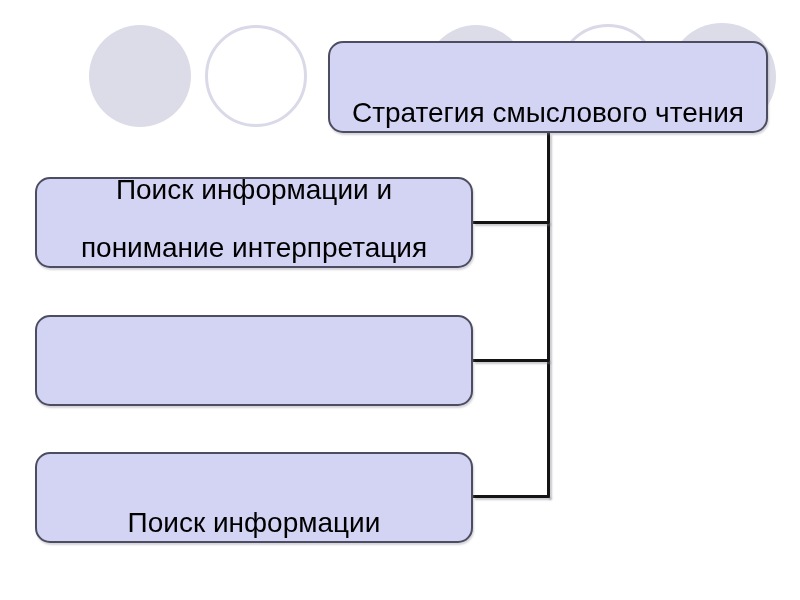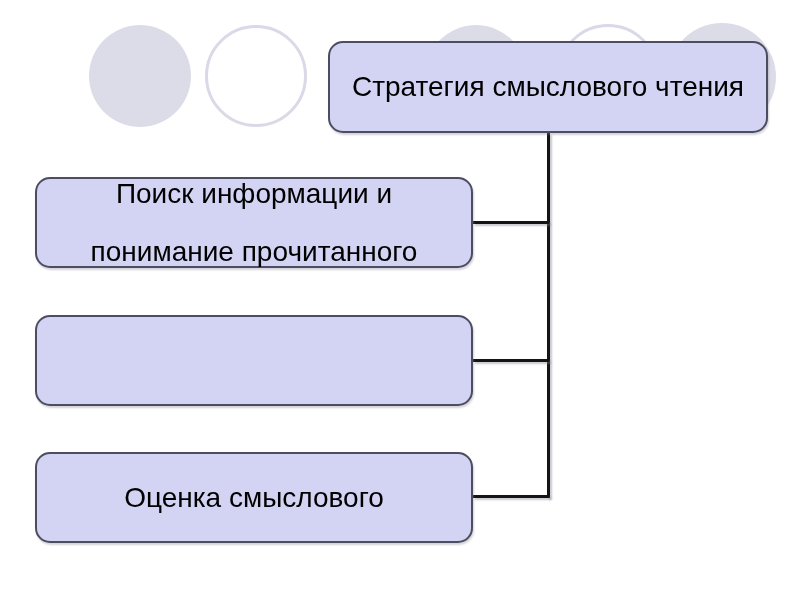--- a/index.html
+++ b/index.html
@@ -50,21 +50,21 @@
   
   .node {
     position: absolute;
     box-sizing: border-box;
     background: var(--node-fill, #d3d3f3);
     border: 2px solid var(--node-border, #4d4d62);
     border-radius: 15px;
     display: flex;
     flex-direction: column;
     align-items: center;
-    justify-content: center;
+    justify-content: flex-end;
     text-align: center;
     color: var(--text, #000000);
     font-size: 28px;
     line-height: 1.28;
     z-index: 3;
     box-shadow: 1px 2px 2px rgba(130,130,145,0.35);
   }
   .node .line { display: block; white-space: nowrap; }
   .node.root  { left: 328px; top: 41px;  width: 440px; height: 92px; }
   .node.child { left: 35px;  width: 438px; height: 91px; gap: 22px; }
@@ -87,23 +87,23 @@
   <div class="connector hline h1"></div>
   <div class="connector hline h2"></div>
   <div class="connector hline h3"></div>
 
   <div class="node root">
     <span class="line">Стратегия смыслового чтения</span>
   </div>
 
   <div class="node child b1">
     <span class="line">Поиск информации и</span>
-    <span class="line">понимание прочитанного</span>
+    <span class="line">понимание интерпретация</span>
   </div>
 
   <div class="node child b2">
   </div>
 
   <div class="node child b3">
-    <span class="line">Оценка смыслового</span>
+    <span class="line">Поиск информации</span>
   </div>
 
 </div>
 
 </body></html>

